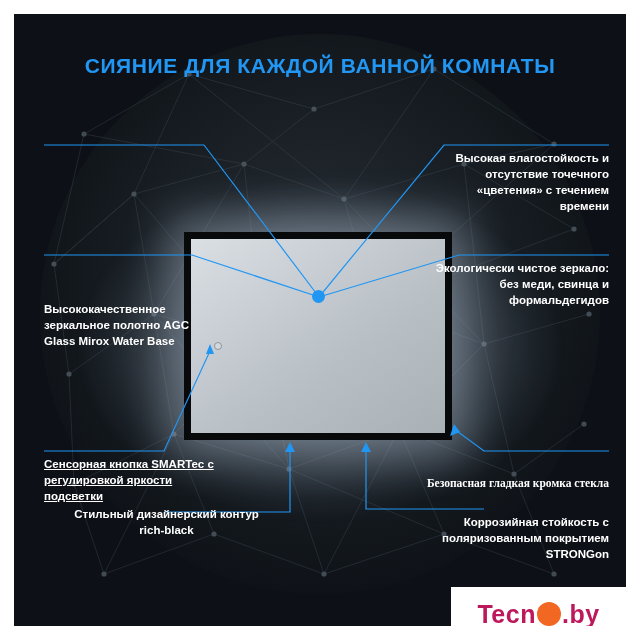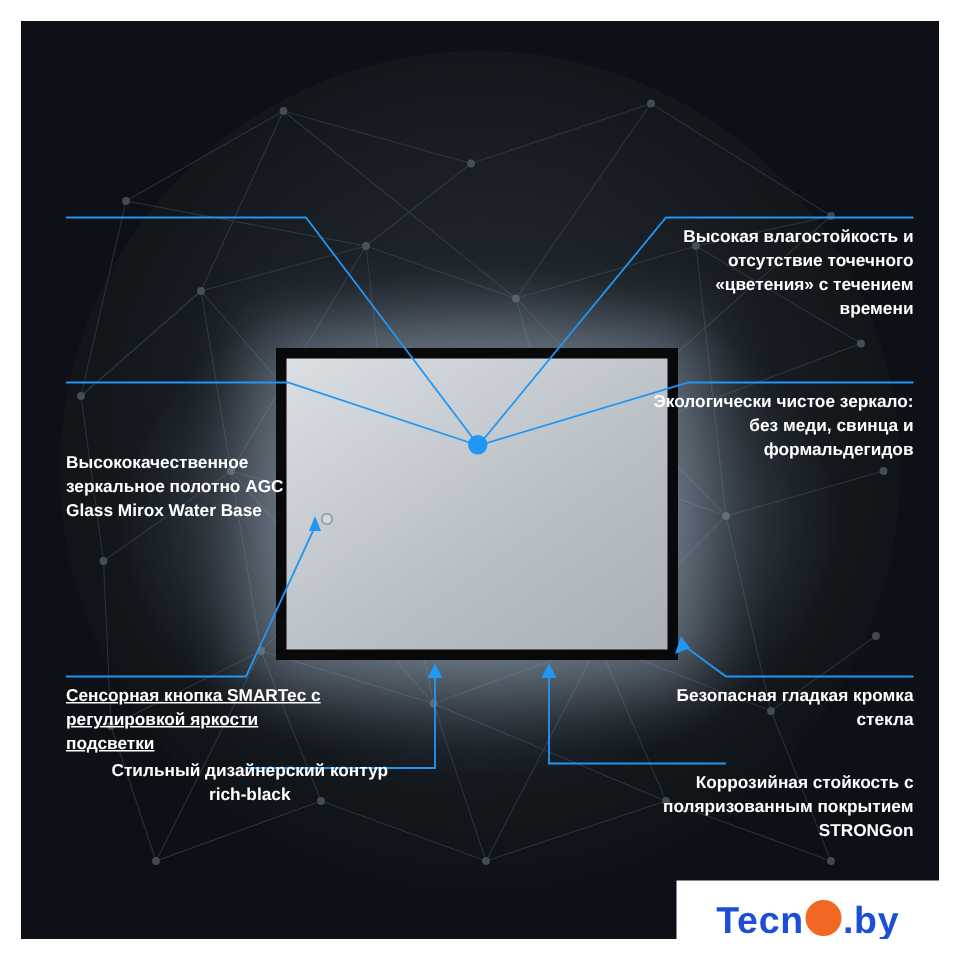--- a/index.html
+++ b/index.html
@@ -117,21 +117,21 @@
   .callout.right { text-align: right; }
   .callout.left  { text-align: left; }
   .callout.center { text-align: center; }
 
   .c1 { left: 30px;  top: 136px;  width: 190px; }
   .c2 { left: 30px;  top: 246px;  width: 165px; margin-top: 41px; }
   .c3 { left: 415px; top: 136px;  width: 180px; }
   .c4 { left: 420px; top: 246px;  width: 175px; }
   .c5 { left: 30px;  top: 442px;  width: 190px; text-decoration: underline; }
   .c6 { left: 60px;  top: 492px;  width: 185px; }
-  .c7 { left: 400px; top: 442px;  width: 195px; }
+  .c7 { left: 400px; top: 461px;  width: 195px; font-family: Liberation Serif, serif; }
   .c8 { left: 385px; top: 500px;  width: 210px; }
 
   .lines {
     position: absolute;
     left: 0; top: 0;
     width: 612px; height: 612px;
     pointer-events: none;
   }
   
   .logo {
@@ -140,24 +140,24 @@
     top: 573px;
     width: 175px;
     height: 54px;
     background: #ffffff;
     display: flex;
     align-items: center;
     justify-content: center;
   }
   .logo-inner {
     display: flex;
-    align-items: flex-start;
+    align-items: center;
     font-size: 25px;
     font-weight: bold;
-    color: #1d4ed8;
+    color: #be185d;
     letter-spacing: 0.5px;
   }
   .logo-o {
     display: inline-block;
     width: 24px;
     height: 24px;
     border-radius: 50%;
     background: #f26722;
     margin: 0 1px;
   }
@@ -214,20 +214,21 @@
           <circle cx="90" cy="560" r="2.6"></circle>
         <circle cx="200" cy="520" r="2.6"></circle>
           <circle cx="310" cy="560" r="2.6"></circle>
         <circle cx="430" cy="520" r="2.6"></circle>
           <circle cx="540" cy="560" r="2.6"></circle>
       </g>
     </svg>
 
     <div class="bg-glow"></div>
 
+    <div class="title">СИЯНИЕ ДЛЯ КАЖДОЙ ВАННОЙ КОМНАТЫ</div>
 
     <div class="mirror-frame">
       <div class="mirror-glass"></div>
     </div>
     <div class="touch-dot"></div>
     <div class="center-dot"></div>
 
     <svg class="lines" viewBox="0 0 612 612">
       <g stroke="#2196f3" stroke-width="1.2" fill="none">
 

